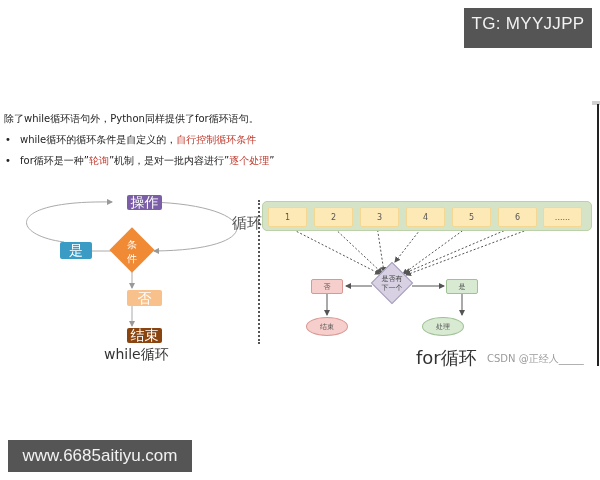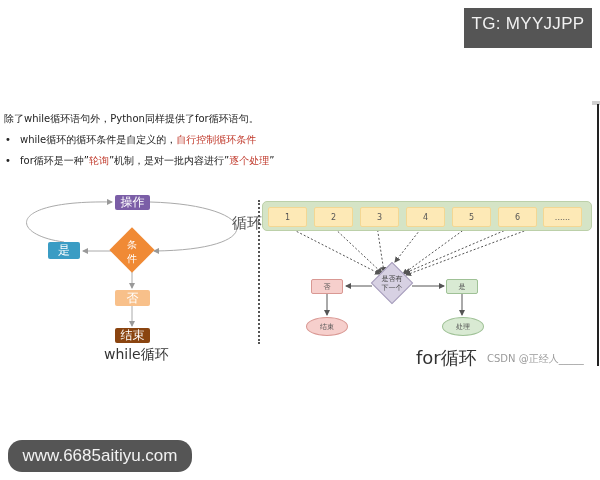--- a/index.html
+++ b/index.html
@@ -7,42 +7,42 @@
   body { position: relative; font-family: "DejaVu Sans", sans-serif; color: #222; }
 
   .tg-badge {
     position: absolute; left: 464px; top: 8px; width: 128px; height: 40px;
     background: #555555; color: #f2f2f2; font-family: "Liberation Sans", sans-serif;
     font-size: 17px; line-height: 32px; text-align: center; letter-spacing: 0.3px;
   }
   .url-badge {
     position: absolute; left: 8px; top: 440px; width: 184px; height: 32px;
     background: #555555; color: #f2f2f2; font-family: "Liberation Sans", sans-serif;
-    font-size: 17px; line-height: 32px; text-align: center; border-radius: 14px;
+    font-size: 17px; line-height: 32px; text-align: center;
   }
 
   .slide {
     position: absolute; left: 0; top: 96px; width: 600px; height: 270px; background: #fff;
   }
   .slide-border-right {
     position: absolute; left: 597px; top: 104px; width: 2px; height: 262px; background: #222;
   }
   .slide-border-top {
     position: absolute; left: 592px; top: 101px; width: 8px; height: 4px; background: #d0d0d0;
   }
 
   .text-block { position: absolute; left: 4px; top: 108px; font-size: 10px; line-height: 21px; color: #222; }
   .text-line { white-space: nowrap; }
   .bullet-line { white-space: nowrap; position: relative; padding-left: 16px; }
   .bullet { position: absolute; left: 1px; top: 0; }
   .red { color: #c0392b; }
 
   
   .node {
-    position: absolute; color: #fff; font-size: 12px; text-align: center; border-radius: 2px;
+    position: absolute; color: #fff; font-size: 14px; text-align: center; border-radius: 2px; margin-left: 12px;
   }
   .op-node { left: 115px; top: 195px; width: 35px; height: 15px; line-height: 15px; background: #7b5ea7; }
   .yes-node { left: 48px; top: 242px; width: 32px; height: 17px; line-height: 17px; background: #3a9cc4; }
   .no-node { left: 115px; top: 290px; width: 35px; height: 16px; line-height: 16px; background: #f8c08a; }
   .end-node { left: 115px; top: 328px; width: 35px; height: 15px; line-height: 15px; background: #8a4410; }
   .cond-diamond {
     position: absolute; left: 116px; top: 234px; width: 32px; height: 32px;
     background: #f08a35; transform: rotate(45deg);
   }
   .cond-label {
@@ -74,21 +74,21 @@
   .check-label {
     position: absolute; left: 370px; top: 275px; width: 44px;
     font-size: 7px; line-height: 9px; text-align: center; color: #444;
   }
   .for-no { position: absolute; left: 311px; top: 279px; width: 32px; height: 15px; line-height: 15px;
     background: #f6cfcc; border: 1px solid #d99893; font-size: 7px; text-align: center; color: #555; border-radius: 2px; }
   .for-yes { position: absolute; left: 446px; top: 279px; width: 32px; height: 15px; line-height: 15px;
     background: #d9ead3; border: 1px solid #9fc196; font-size: 7px; text-align: center; color: #555; border-radius: 2px; }
   .for-end { position: absolute; left: 306px; top: 317px; width: 42px; height: 19px; line-height: 19px;
     background: #f6cfcc; border: 1px solid #d99893; border-radius: 50%; font-size: 7px; text-align: center; color: #555; }
-  .for-process { position: absolute; left: 442px; top: 317px; width: 42px; height: 19px; line-height: 19px;
+  .for-process { position: absolute; left: 422px; top: 317px; width: 42px; height: 19px; line-height: 19px;
     background: #d9ead3; border: 1px solid #9fc196; border-radius: 50%; font-size: 7px; text-align: center; color: #555; }
   .for-caption { position: absolute; left: 416px; top: 346px; font-size: 18px; color: #333; }
   .csdn-mark { position: absolute; left: 487px; top: 352px; font-size: 10px; color: #9a9a9a; white-space: nowrap; }
 
   svg.overlay { position: absolute; left: 0; top: 0; width: 600px; height: 480px; pointer-events: none; }
 </style>
 </head>
 <body>
 
 <div class="tg-badge">TG: MYYJJPP</div>

